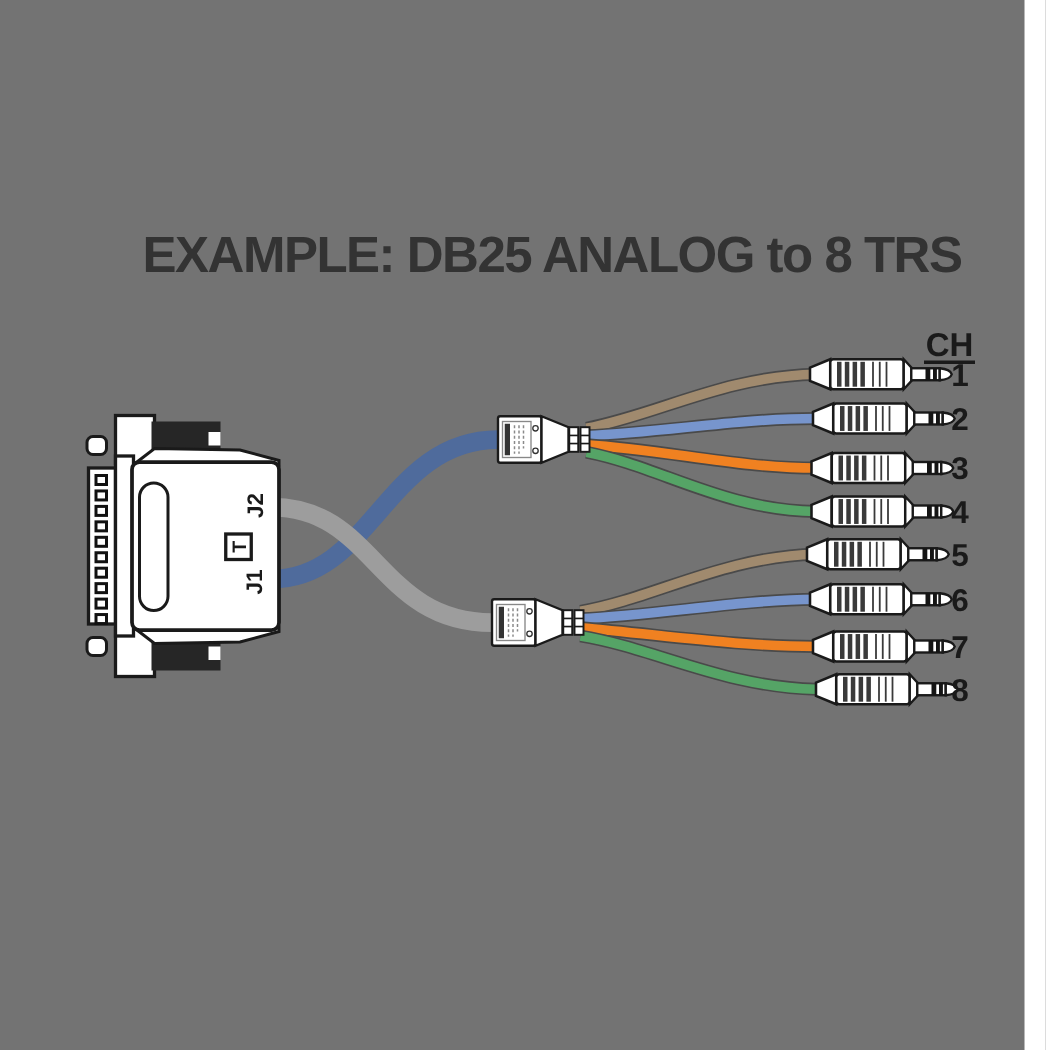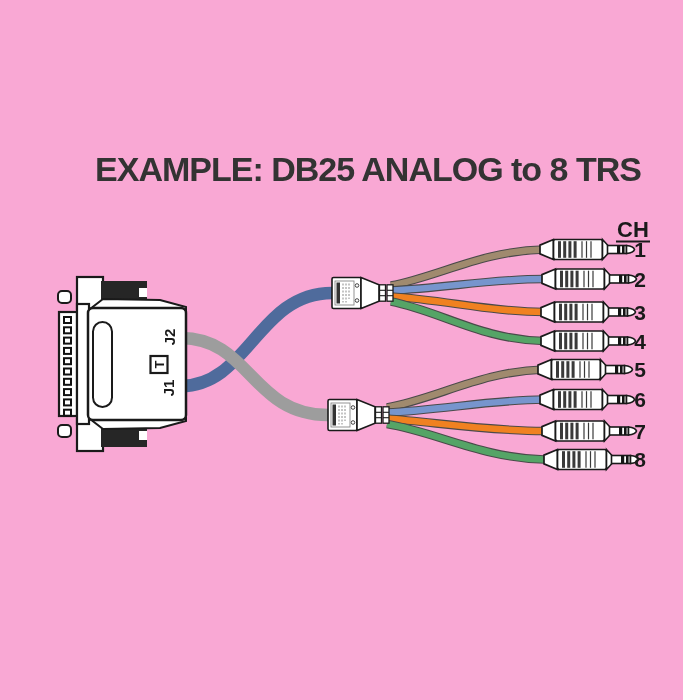--- a/index.html
+++ b/index.html
@@ -5,21 +5,21 @@
   html, body {
     margin: 0;
     padding: 0;
     background: #ffffff;
     font-family: "Liberation Sans", sans-serif;
   }
   .canvas {
     position: relative;
     width: 683px;
     height: 700px;
-    background: #f9a8d4;
+    background: #737373;
     overflow: hidden;
   }
   svg text {
     font-family: "Liberation Sans", "DejaVu Sans", sans-serif;
   }
 </style>
 </head>
 <body>
 
 <div class="canvas">

